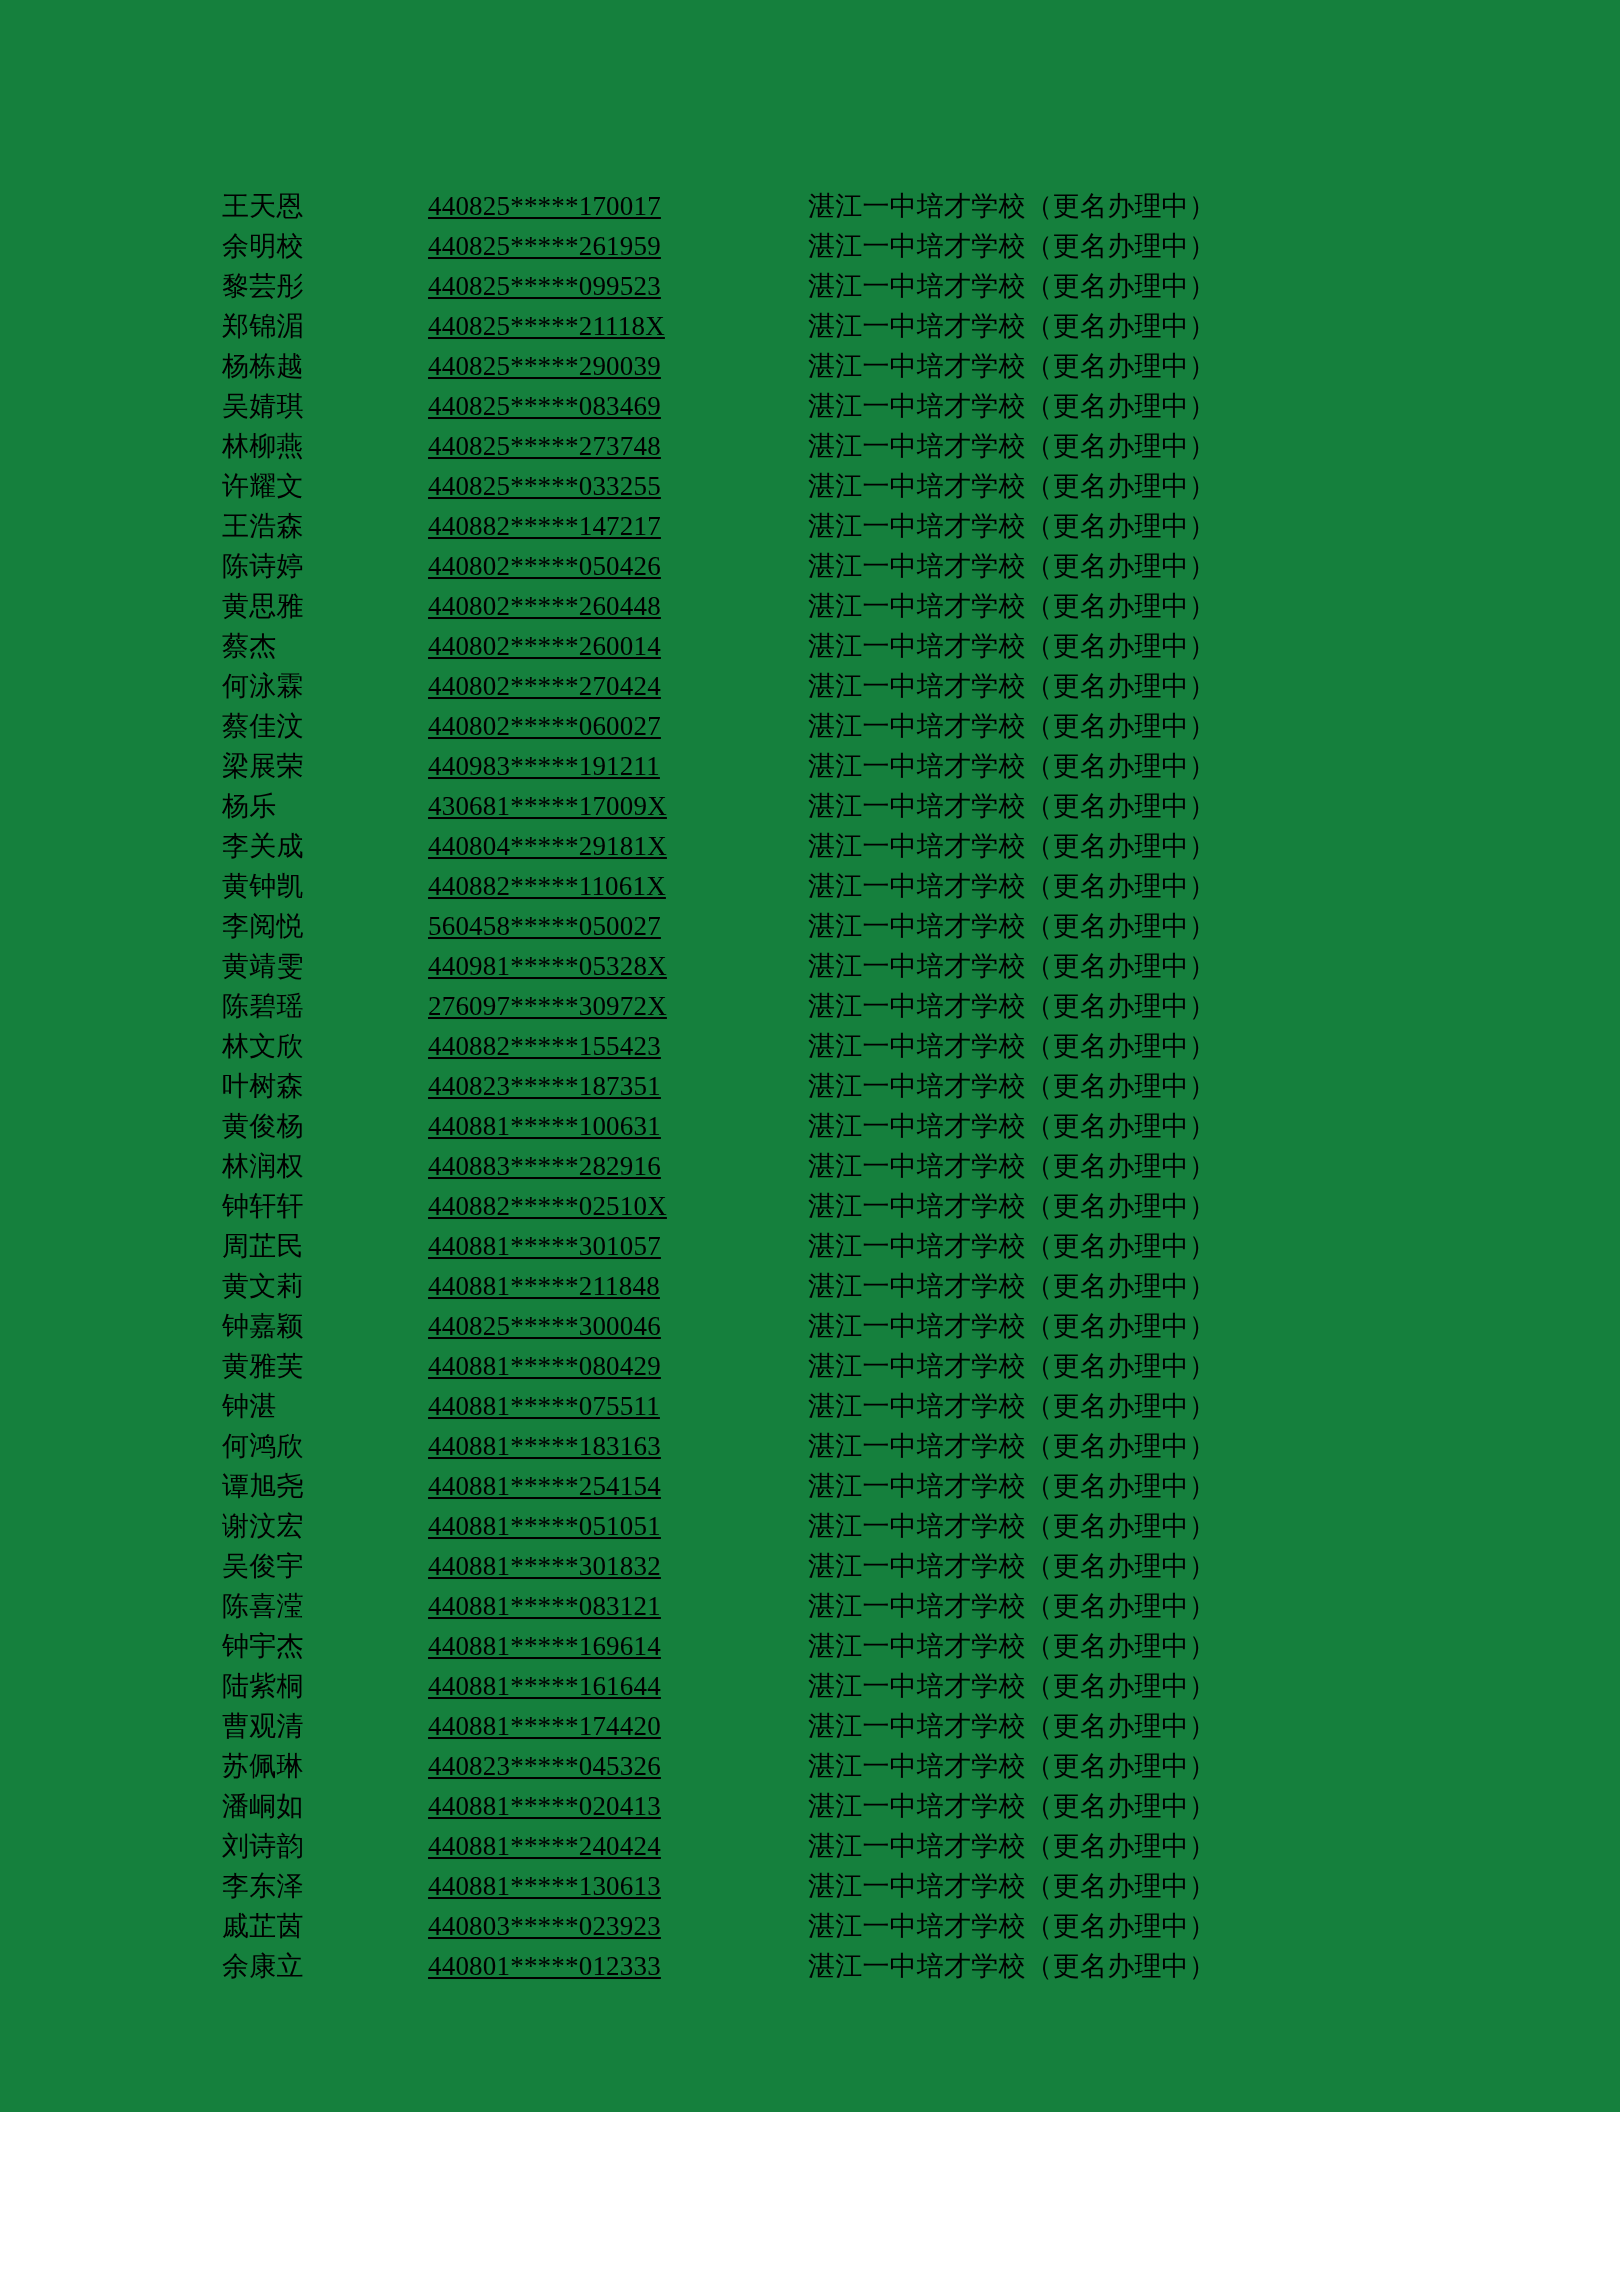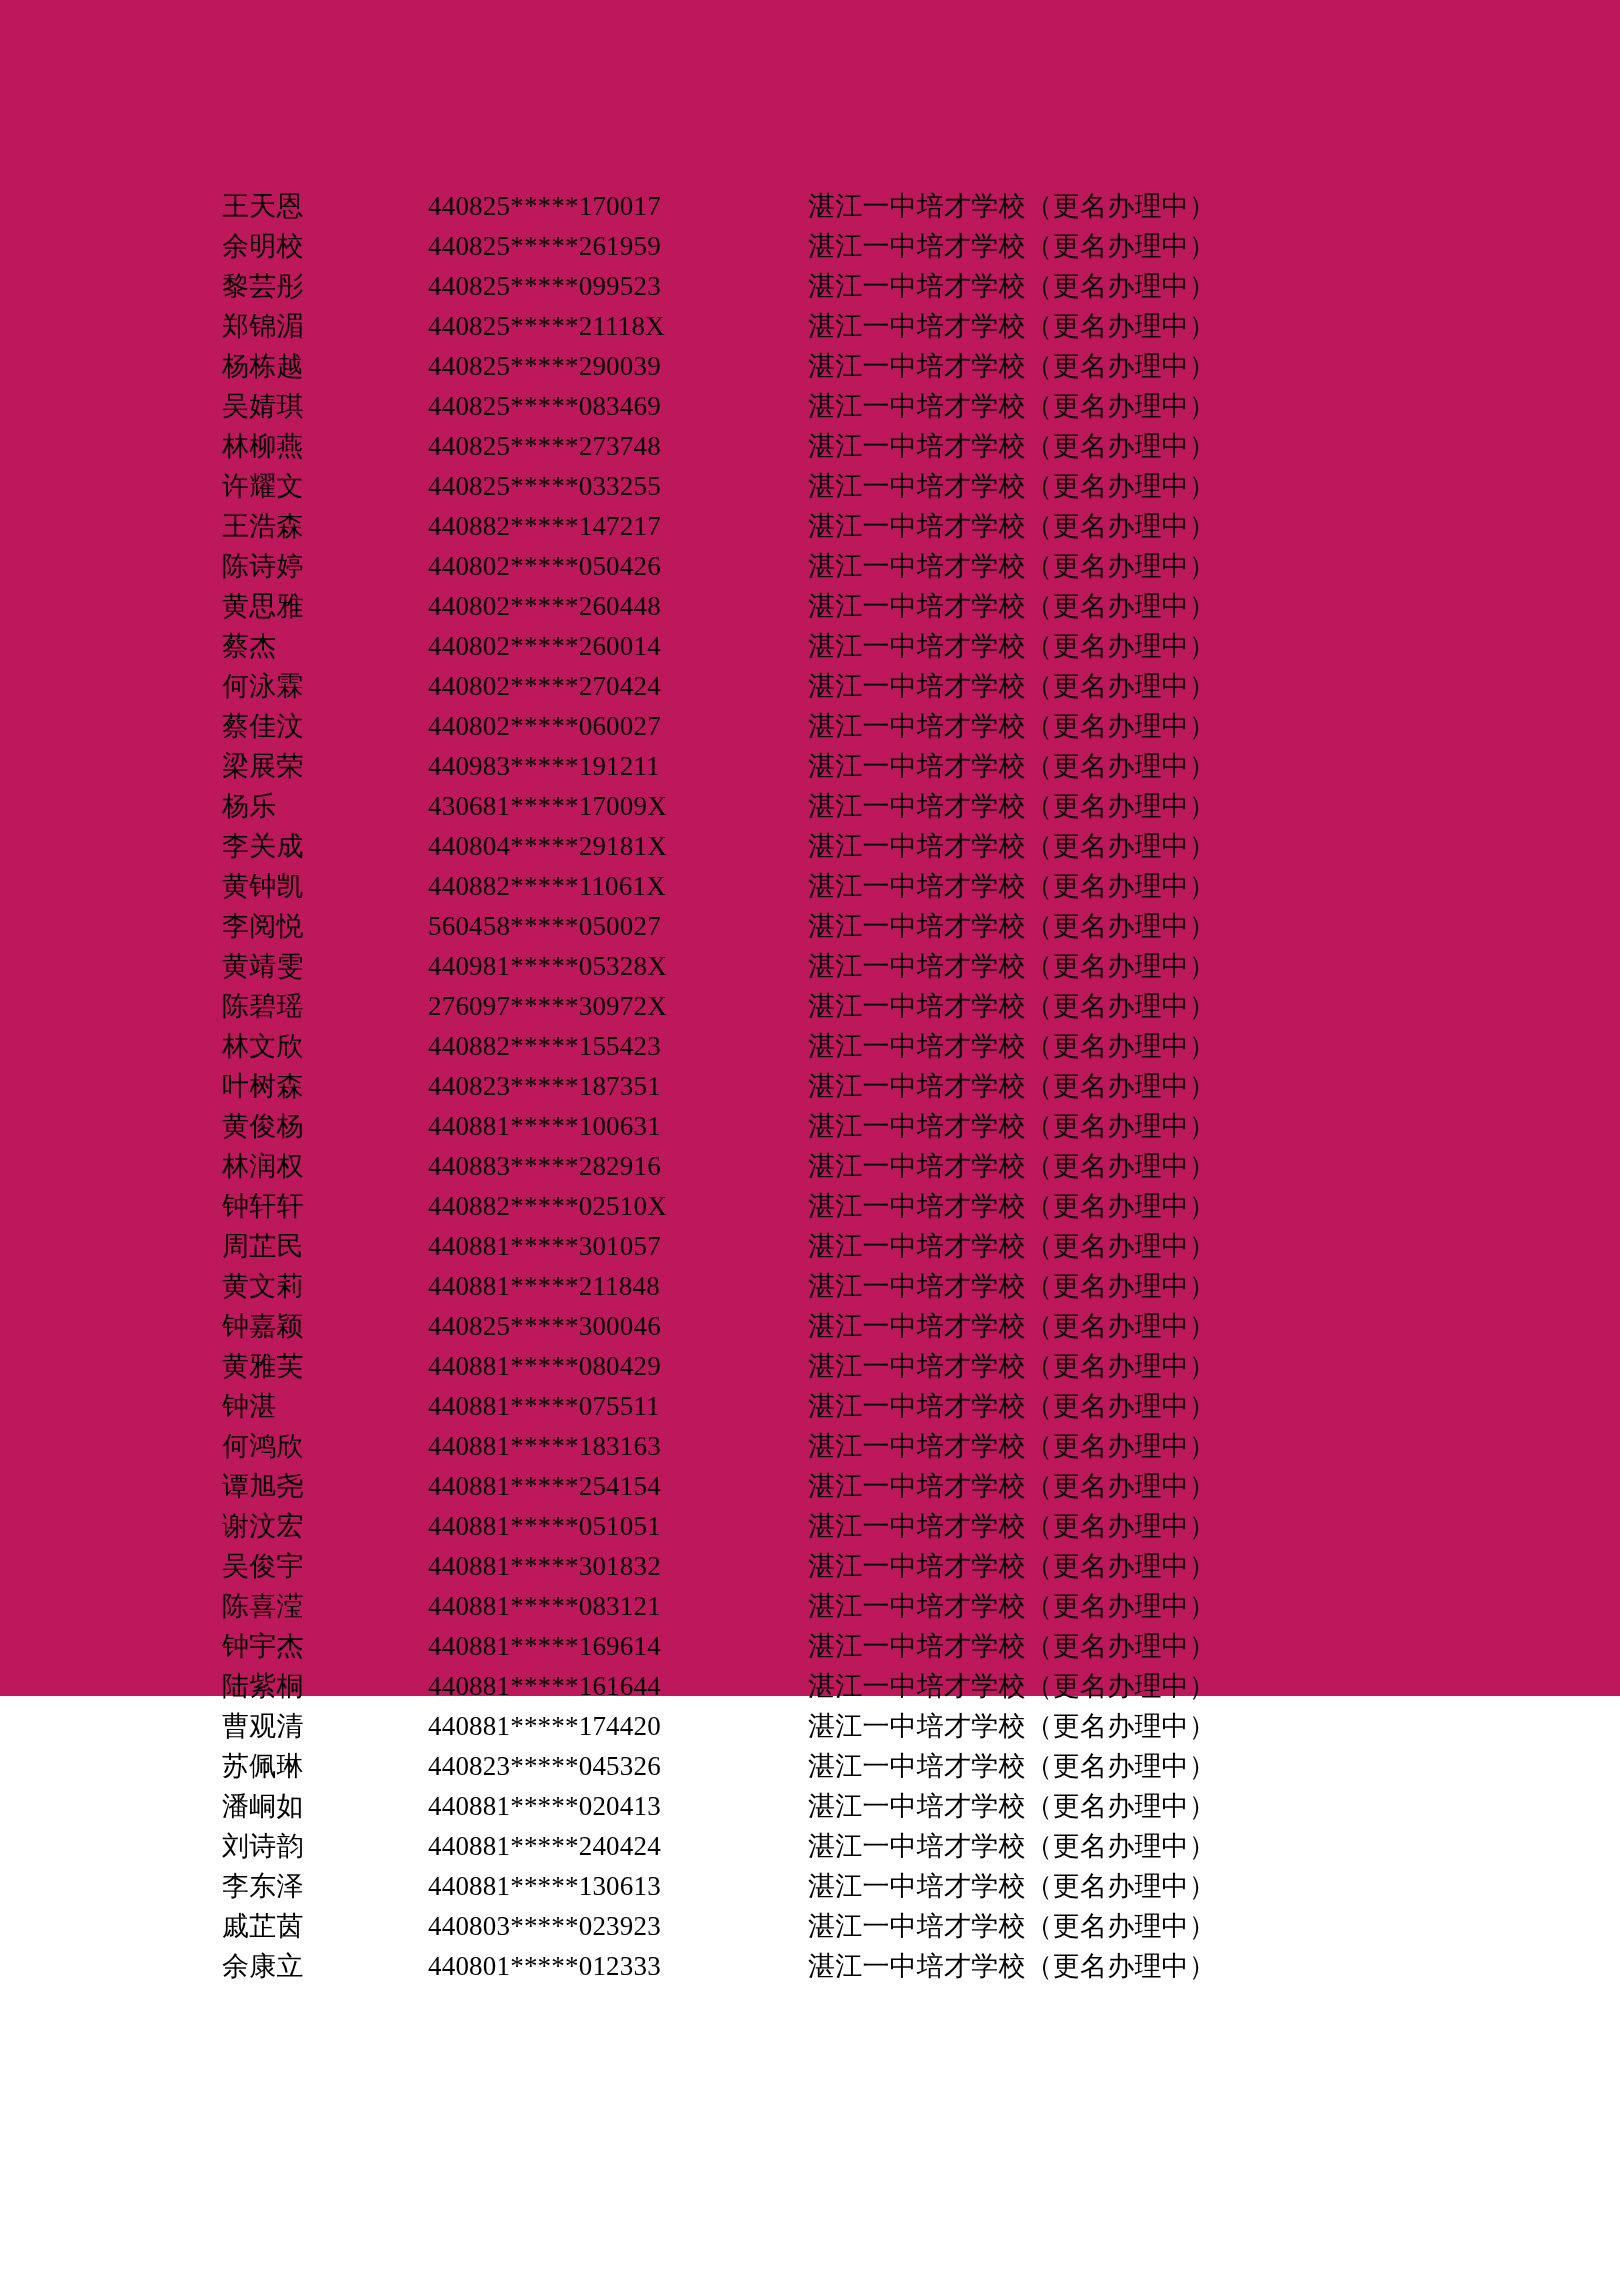--- a/index.html
+++ b/index.html
@@ -10,24 +10,24 @@
   body {
     width: 1620px;
     height: 2292px;
     font-family: "Liberation Serif", "DejaVu Serif", serif;
     color: #000000;
     overflow: hidden;
   }
   .page {
     position: relative;
     width: 1620px;
-    height: 1696px;
+    height: 2112px;
     box-sizing: border-box;
     padding: 186px 0 0 0;
-    background: #be185d;
+    background: #15803d;
   }
   .roster {
     margin: 0 auto;
     width: 1157px;
     border-collapse: collapse;
     table-layout: fixed;
   }
   .roster tr {
     height: 40px;
   }
@@ -41,20 +41,21 @@
   }
   td.col-name {
     width: 206px;
     padding-left: 37px;
     letter-spacing: 0.3px;
   }
   td.col-id {
     width: 323px;
     font-family: "Liberation Serif", "DejaVu Serif", serif;
     letter-spacing: 0.2px;
+    text-decoration: underline;
   }
   td.col-school {
     width: 627px;
     padding-left: 57px;
     letter-spacing: 0.2px;
     margin-top: 22px;
   }
 </style>
 </head>
 <body>

